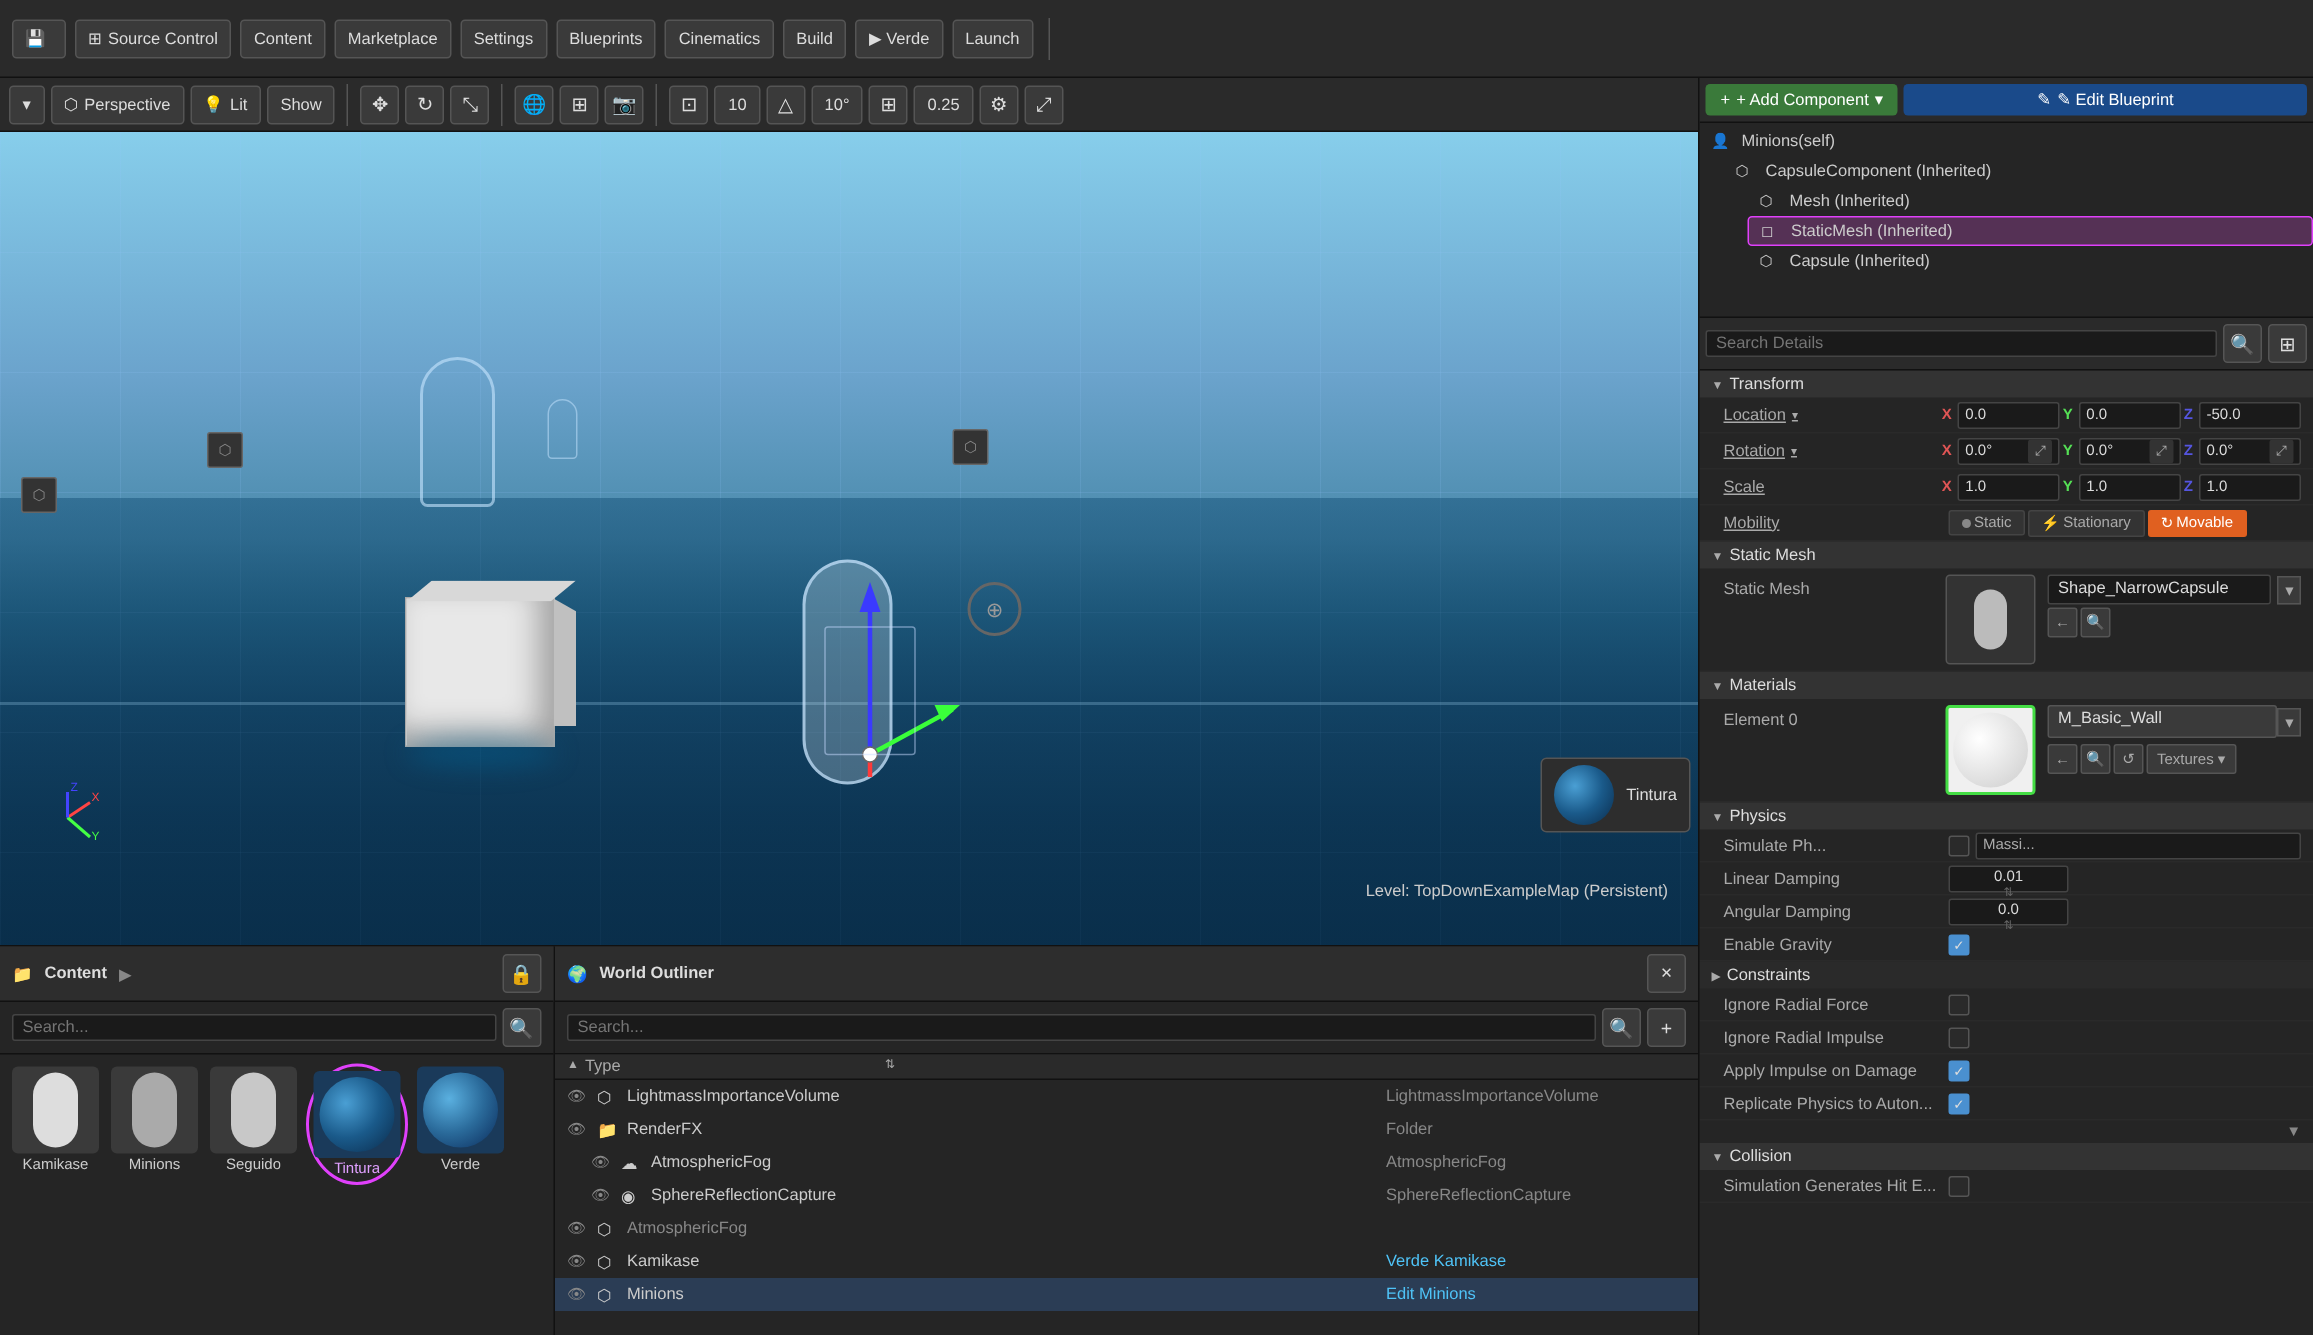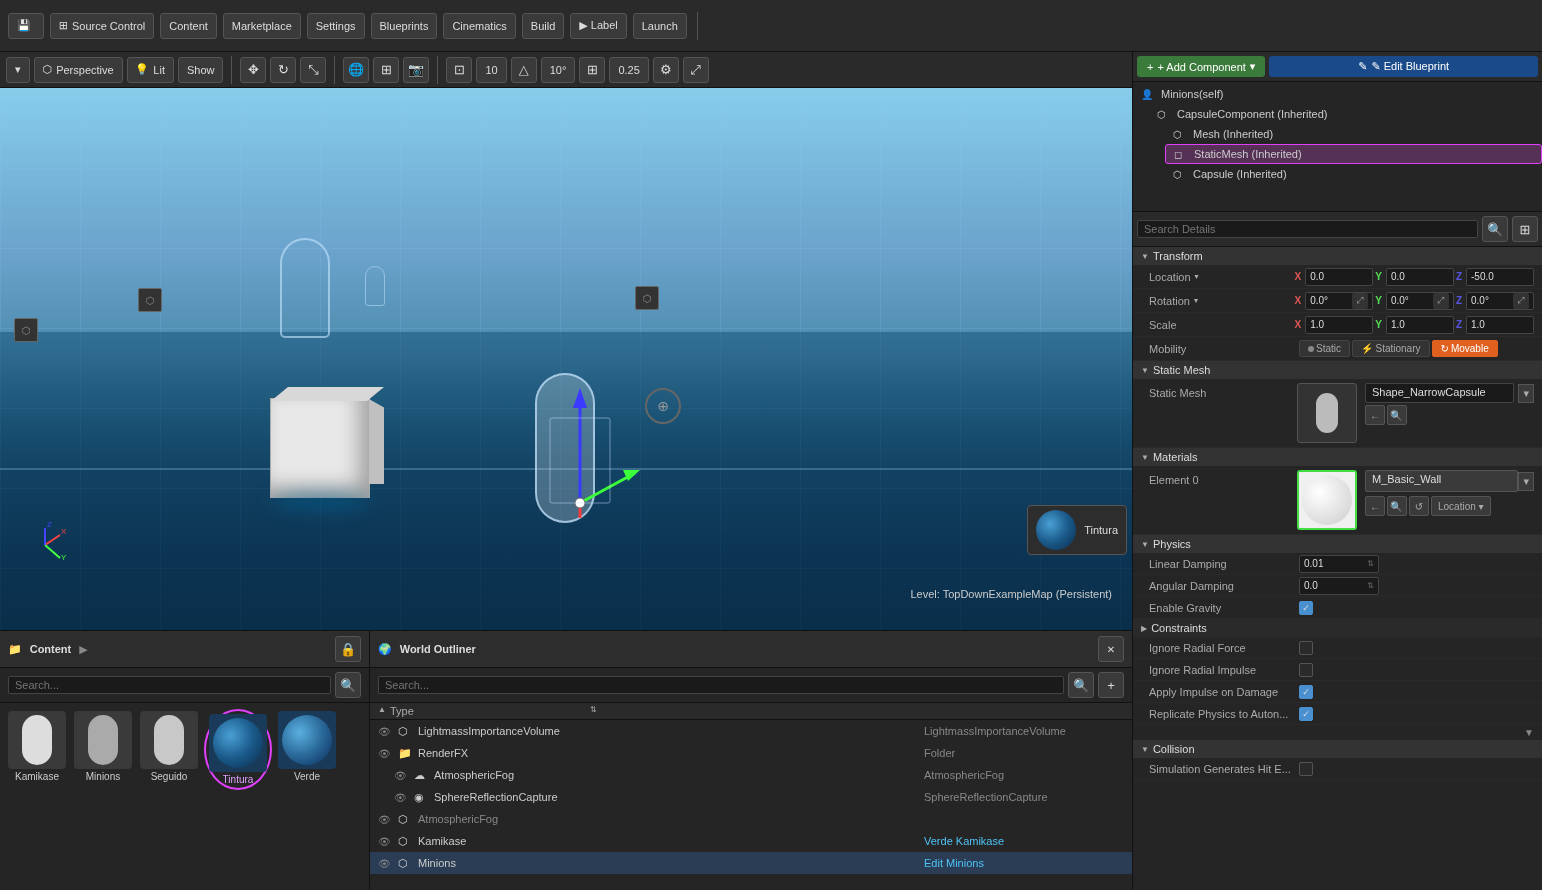--- a/index.html
+++ b/index.html
@@ -445,20 +445,21 @@
       height: 24px;
       border-bottom: 1px solid #2a2a2a;
     }
     .details-label {
       width: 150px;
       color: #aaa;
       font-size: 11px;
       display: flex;
       align-items: center;
       gap: 4px;
+      text-decoration: underline;
     }
     .details-value {
       flex: 1;
       display: flex;
       align-items: center;
       gap: 2px;
     }
     .xyz-field {
       display: flex;
       align-items: center;
@@ -664,21 +665,21 @@
       width: 80px;
       height: 18px;
       background: #1a1a1a;
       border: 1px solid #444;
       border-radius: 2px;
       color: #ddd;
       padding: 1px 4px;
       font-size: 10px;
       display: flex;
       align-items: center;
-      justify-content: space-between;
+      flex-direction: column;
     }
     .num-arrow { color: #666; font-size: 8px; }
 
     
     .tintura-tooltip {
       position: absolute;
       right: 415px;
       top: 505px;
       background: #2d2d2d;
       border: 1px solid #555;
@@ -716,21 +717,21 @@
   <div class="toolbar-btn">
     <span>⊞</span>
     Source Control
   </div>
   <div class="toolbar-btn">Content</div>
   <div class="toolbar-btn">Marketplace</div>
   <div class="toolbar-btn">Settings</div>
   <div class="toolbar-btn">Blueprints</div>
   <div class="toolbar-btn">Cinematics</div>
   <div class="toolbar-btn">Build</div>
-  <div class="toolbar-btn">▶ Label</div>
+  <div class="toolbar-btn">▶ Verde</div>
   <div class="toolbar-btn">Launch</div>
   <div class="toolbar-separator"></div>
 </div>
 
 <div id="main-layout">
 
   <div id="viewport-area">
 
     <div style="height:36px; background:#2a2a2a; border-bottom:1px solid #111; display:flex; align-items:center; padding:0 6px; gap:4px;">
       <div class="toolbar-btn">
@@ -1112,28 +1113,37 @@
           <div class="mat-name-row">
             <div class="mat-name">
               <span>M_Basic_Wall</span>
             </div>
             <button class="sm-name-select">▾</button>
           </div>
           <div class="mat-btn-row">
             <button class="mat-small-btn">←</button>
             <button class="mat-small-btn">🔍</button>
             <button class="mat-small-btn">↺</button>
-            <button class="textures-btn">Location ▾</button>
+            <button class="textures-btn">Textures ▾</button>
           </div>
         </div>
       </div>
 
       <div class="details-section-header">
         <span class="section-arrow">▼</span>
         <span>Physics</span>
+      </div>
+      <div class="physics-row">
+        <div class="physics-label">Simulate Ph...</div>
+        <div class="physics-value">
+          <div class="checkbox"></div>
+          <div style="flex:1;background:#1a1a1a;border:1px solid #444;border-radius:2px;height:18px;display:flex;align-items:center;padding:0 4px;font-size:10px;color:#aaa;">
+            <span>Massi...</span>
+          </div>
+        </div>
       </div>
       <div class="physics-row">
         <div class="physics-label">Linear Damping</div>
         <div class="physics-value">
           <div class="num-input">
             <span>0.01</span>
             <span class="num-arrow">⇅</span>
           </div>
         </div>
       </div>

